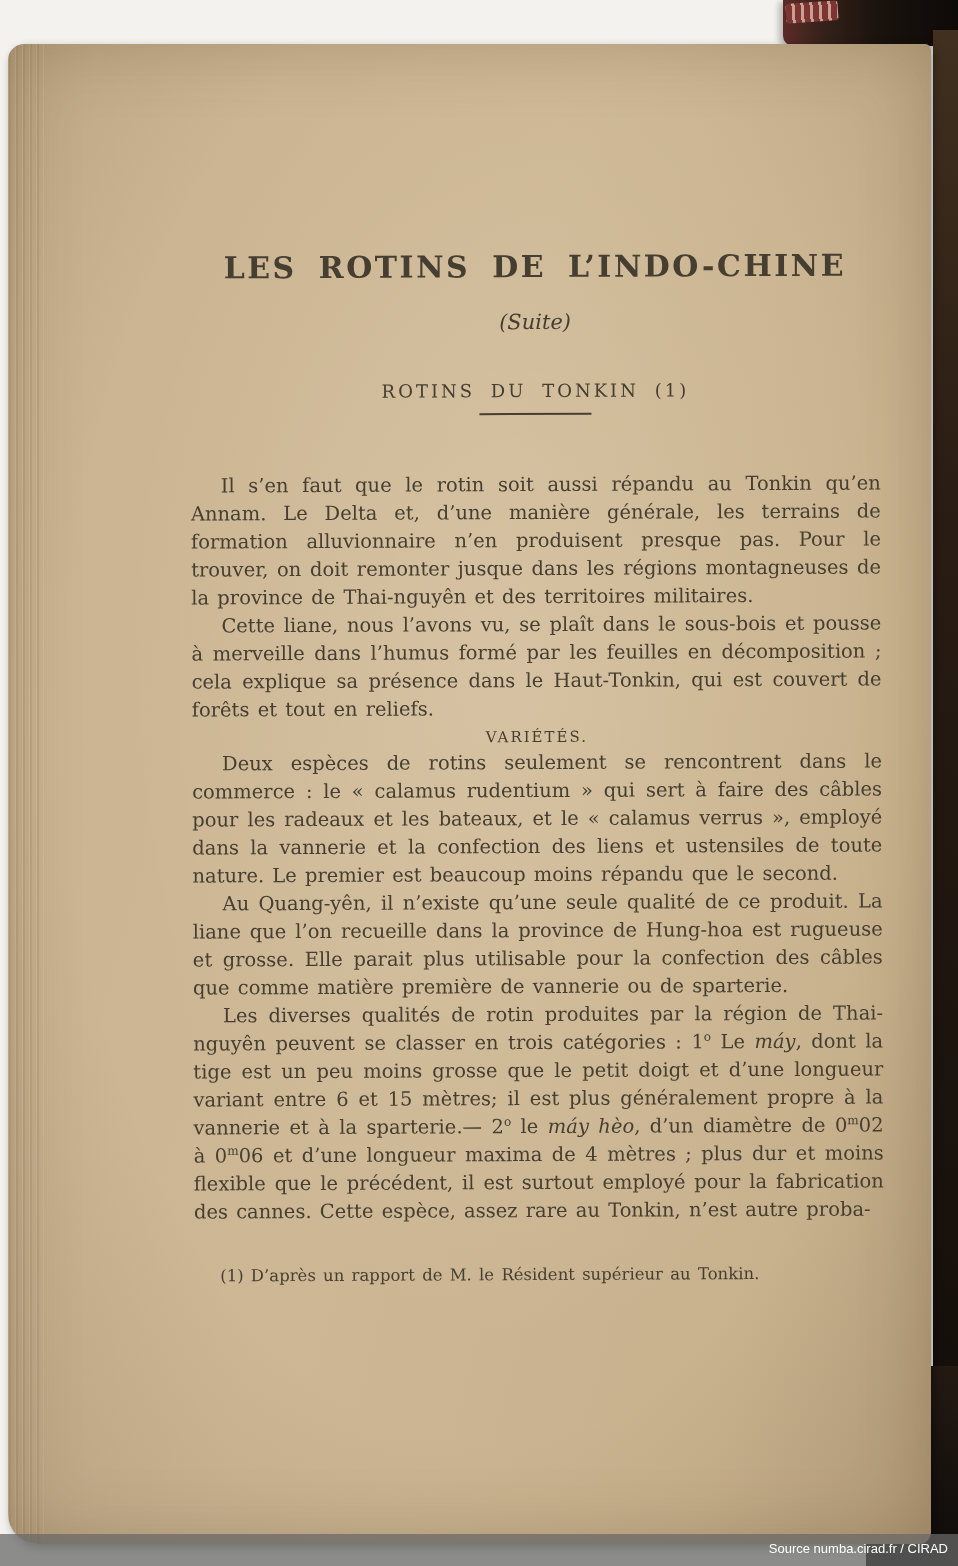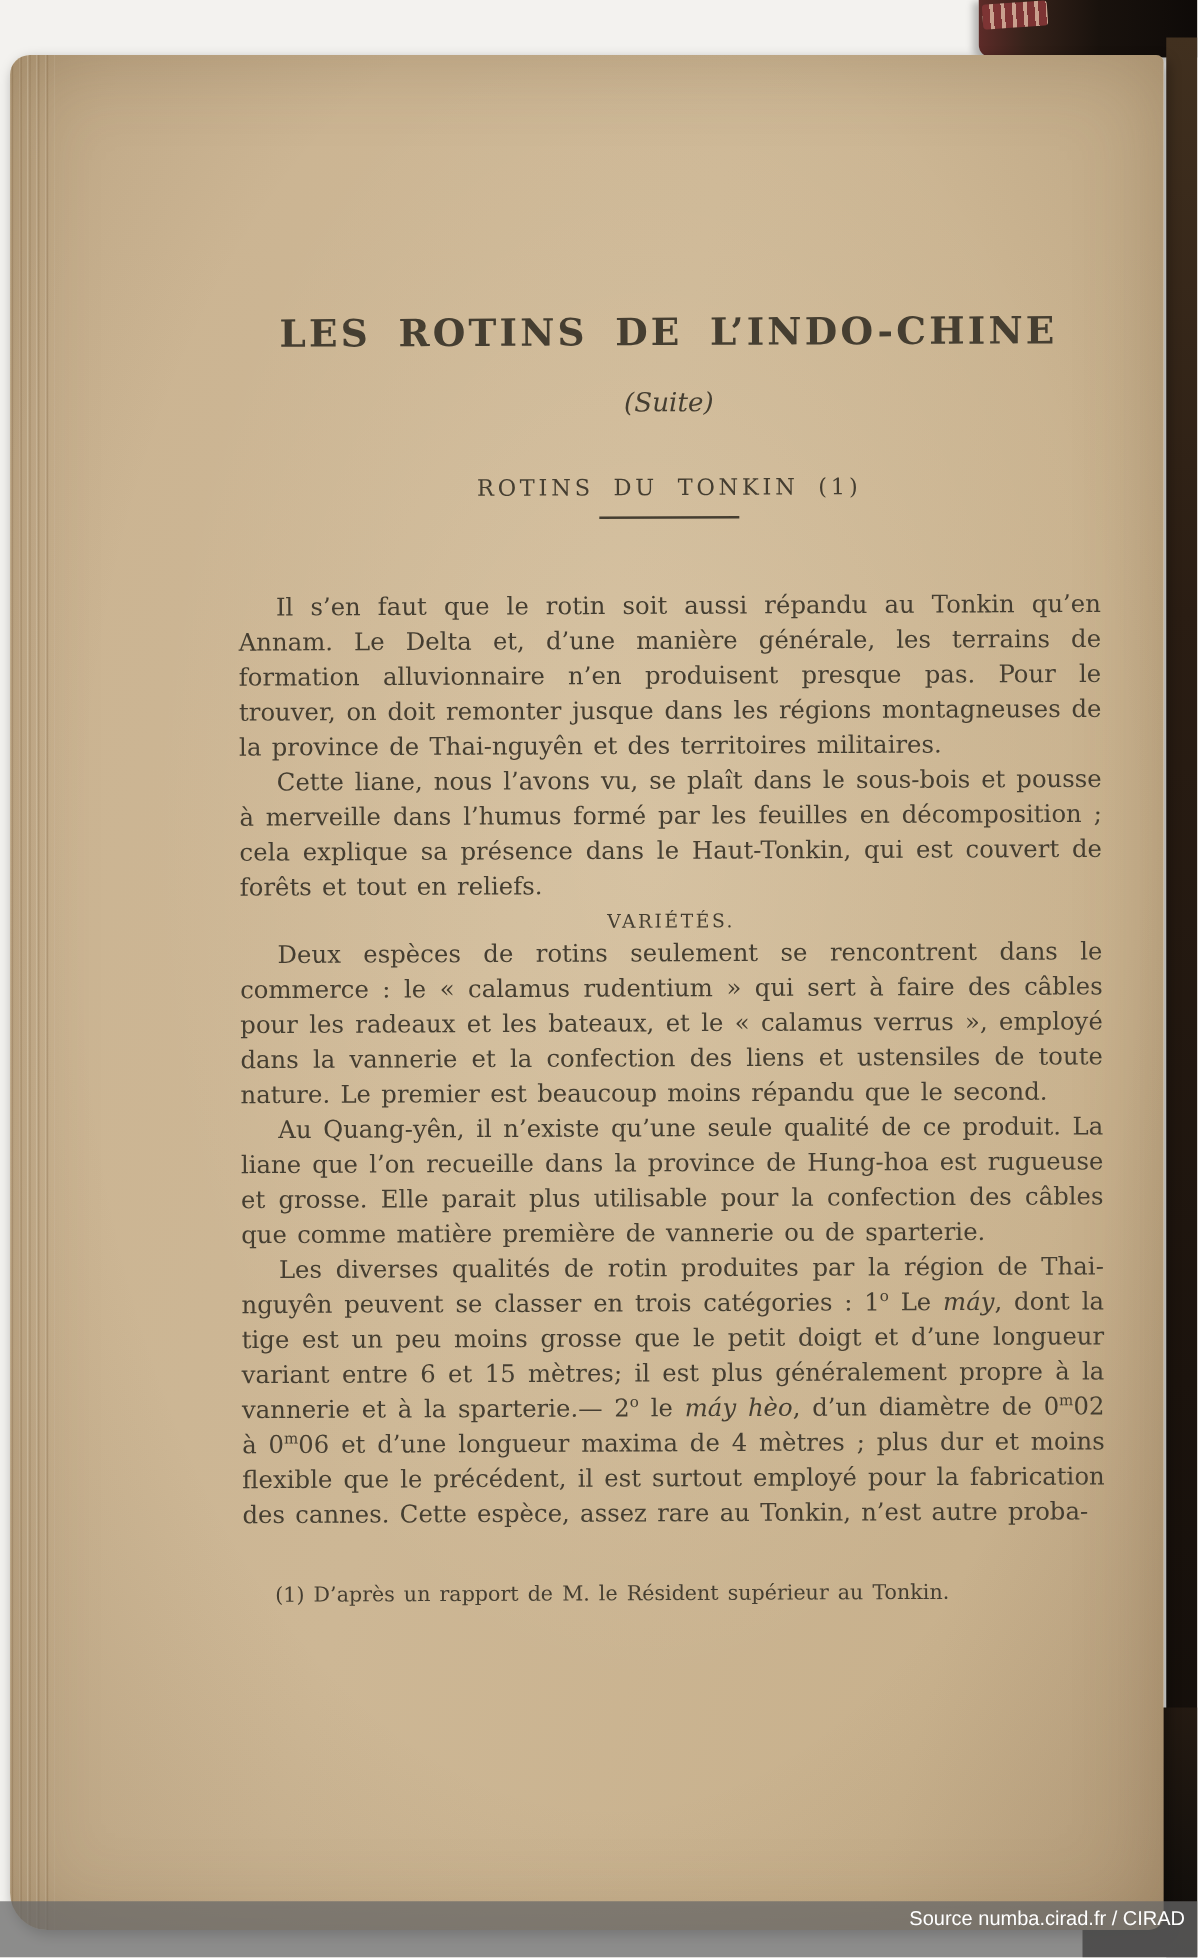--- a/index.html
+++ b/index.html
@@ -102,25 +102,25 @@
   .it{font-style:italic;}
   sup{font-size:0.62em;line-height:0;}
   .footnote{
     margin-top:38px;
     font-size:16.5px;line-height:24px;
     text-indent:26px;word-spacing:2px;
   }
 
   
   .source-bar{
-    position:absolute;left:0;right:0;bottom:0;height:45px;
+    position:absolute;left:0;right:0;bottom:0;height:32px;
     background:rgba(104,104,104,0.74);
     color:#fff;
     font-family:"Liberation Sans","DejaVu Sans",sans-serif;
-    font-size:16px;line-height:30px;
+    font-size:13px;line-height:30px;
     text-align:right;padding-right:10px;box-sizing:border-box;
   }
 </style>
 </head>
 <body>
 
 <div class="scan">
 
   <div class="book-top-edge"></div>
   <div class="book-headband"></div>

